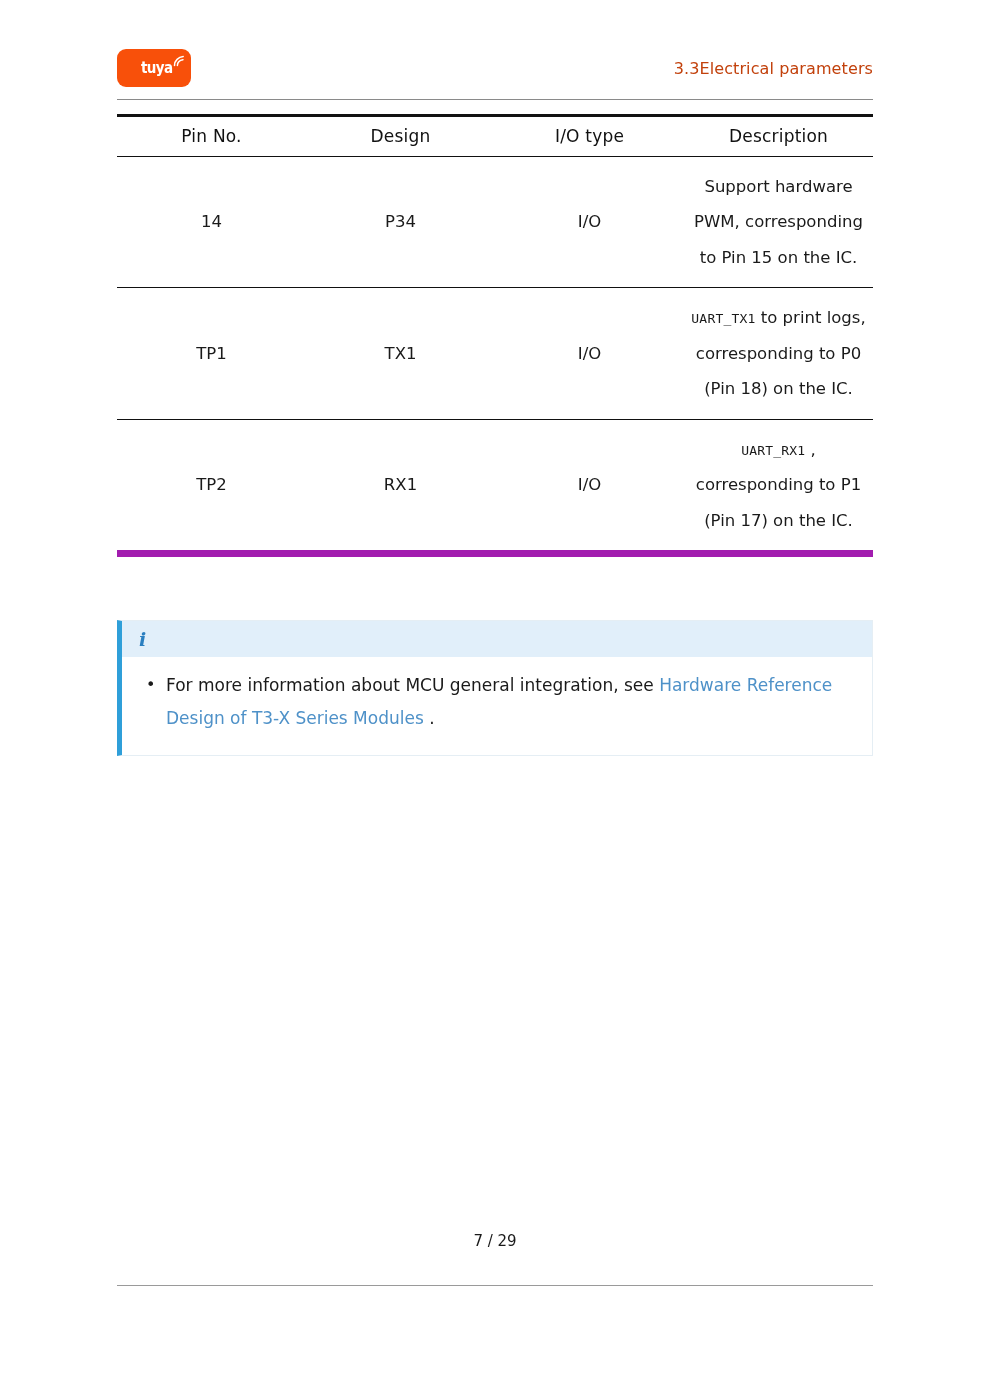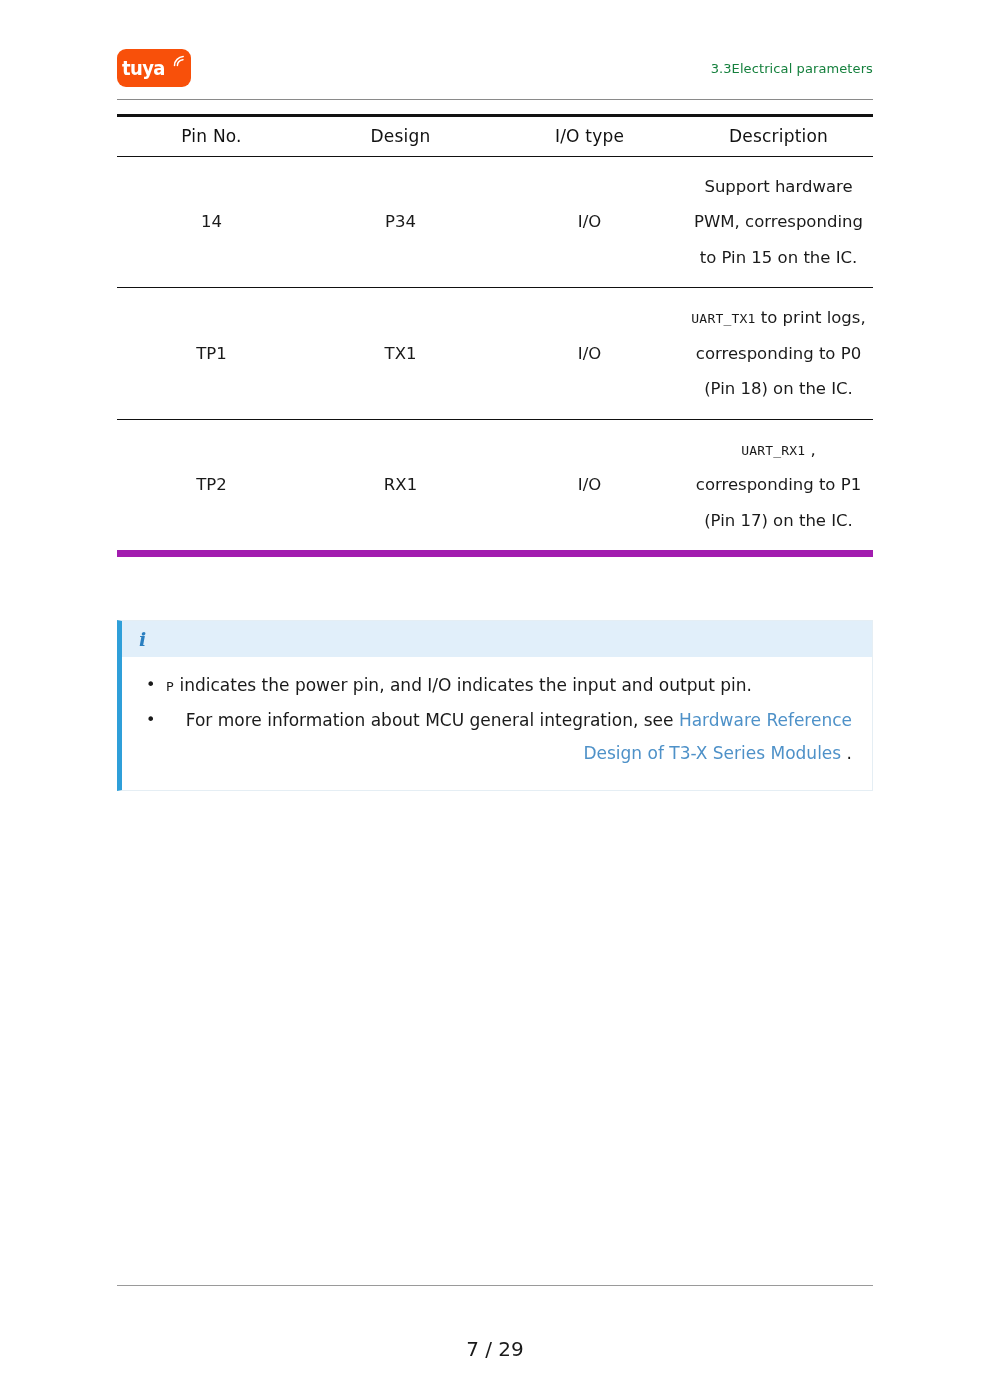--- a/index.html
+++ b/index.html
@@ -36,41 +36,41 @@
   .logo {
     width: 74px;
     height: 38px;
     background: #f8500a;
     border-radius: 9px;
     position: relative;
     flex: 0 0 auto;
   }
   .logo-word {
     position: absolute;
-    left: 5px;
+    left: 24px;
     top: 50%;
     transform: translateY(-48%);
     color: #ffffff;
     font-family: "DejaVu Sans", "Liberation Sans", sans-serif;
-    font-size: 20px;
+    font-size: 15px;
     font-weight: 700;
     letter-spacing: -0.6px;
     line-height: 1;
     font-stretch: condensed;
   }
   .logo-wifi {
     position: absolute;
     right: 6px;
     top: 6px;
     width: 13px;
     height: 13px;
   }
   .header-title {
-    font-size: 13px;
-    color: #15803d;
+    font-size: 16px;
+    color: #c2410c;
     letter-spacing: 0.1px;
     white-space: nowrap;
   }
   .header-rule {
     position: absolute;
     left: 117px;
     top: 99px;
     width: 756px;
     height: 1px;
     background: #8a8a8a;
@@ -185,24 +185,24 @@
     position: absolute;
     left: 117px;
     top: 1285px;
     width: 756px;
     height: 1px;
     background: #9a9a9a;
   }
   .footer-page {
     position: absolute;
     left: 117px;
-    top: 1337px;
+    top: 1232px;
     width: 756px;
     text-align: center;
-    font-size: 20px;
+    font-size: 15px;
     color: #1a1a1a;
   }
 </style>
 </head>
 <body>
 
 <div class="page">
 
   <div class="page-header">
     <div class="logo">
@@ -253,24 +253,20 @@
     </tbody>
   </table>
 
   <div class="callout">
     <div class="callout-head">
       <span class="callout-icon">i</span>
     </div>
     <div class="callout-body">
       <ul class="callout-list">
         <li>
-          <code class="mono">P</code>
-          <span>indicates the power pin, and I/O indicates the input and output pin.</span>
-        </li>
-        <li>
           <span>For more information about MCU general integration, see</span>
           <a class="doc-link" href="#">Hardware Reference Design of T3-X Series Modules</a>
           <span>.</span>
         </li>
       </ul>
     </div>
   </div>
 
   <div class="footer-rule"></div>
   <div class="footer-page">7 / 29</div>

